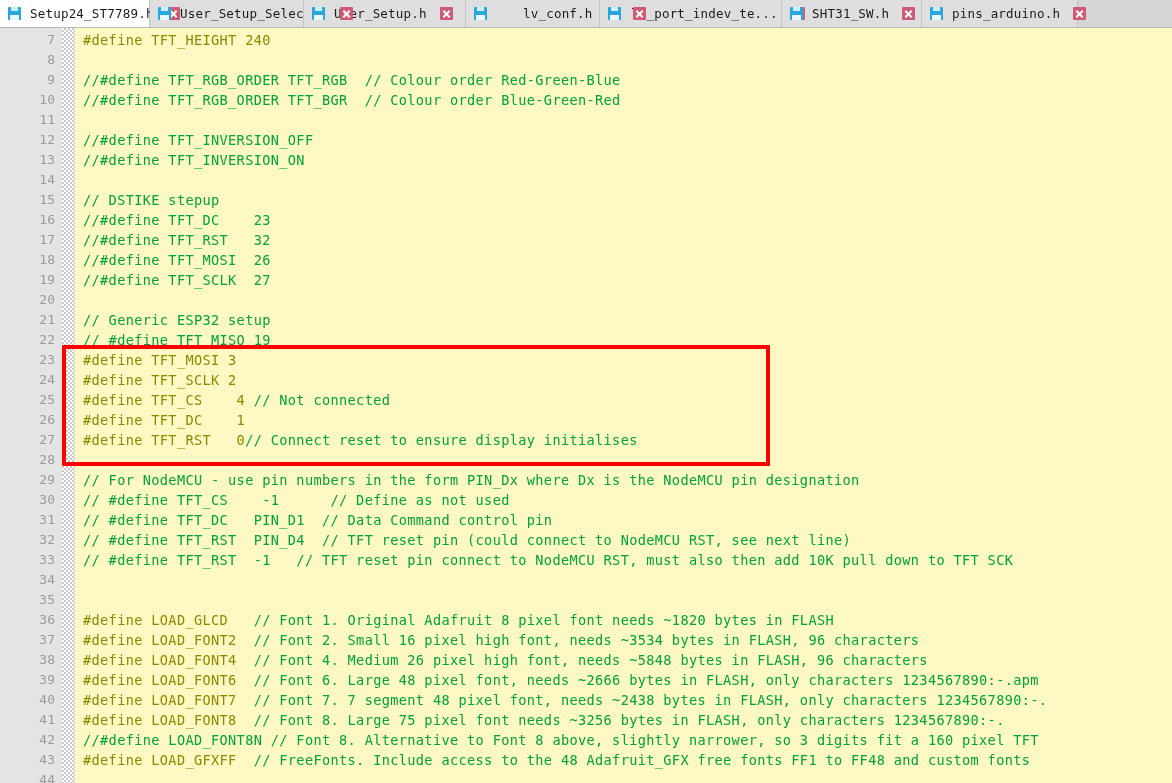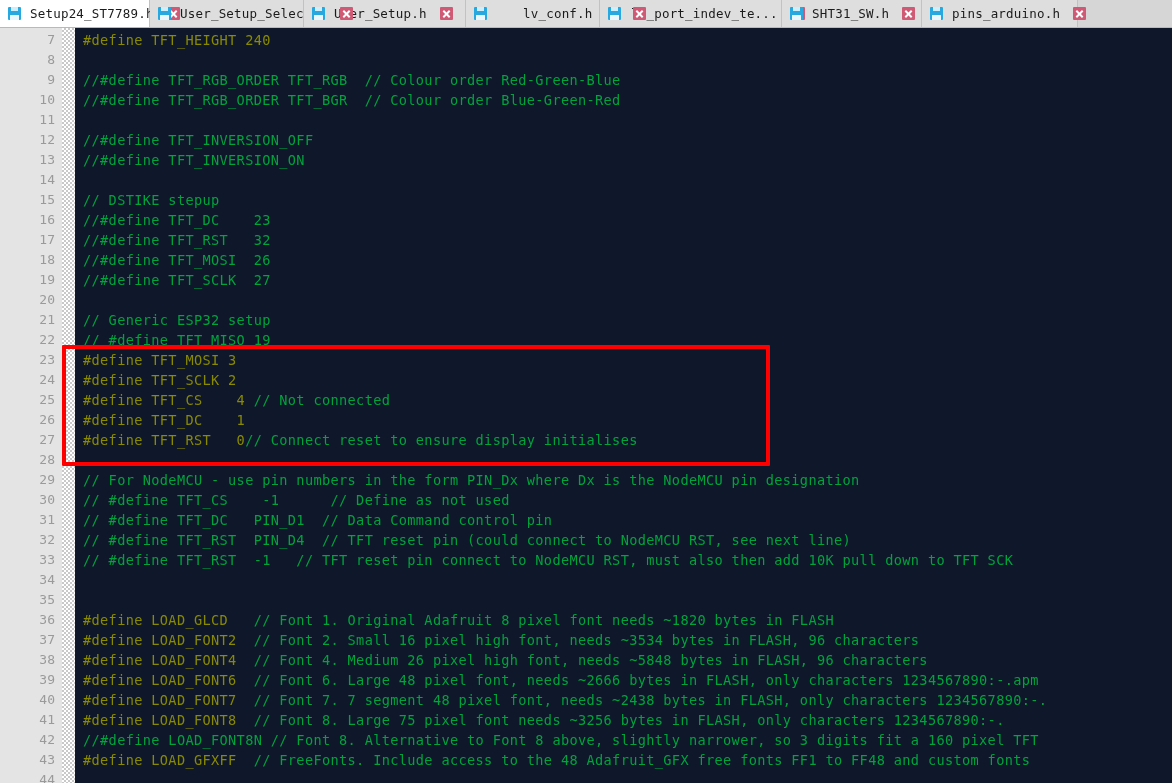--- a/index.html
+++ b/index.html
@@ -102,21 +102,21 @@
     flex:0 0 13px;
     background-color:#ffffff;
     background-image:
       linear-gradient(45deg,#c9c9c9 25%,transparent 25%,transparent 75%,#c9c9c9 75%),
       linear-gradient(45deg,#c9c9c9 25%,transparent 25%,transparent 75%,#c9c9c9 75%);
     background-size:4px 4px;
     background-position:0 0,2px 2px;
   }
   #code{
     flex:1 1 auto;
-    background:#0f172a;
+    background:#fef9c3;
     padding-top:2px;
     padding-left:8px;
     box-sizing:border-box;
     overflow:hidden;
     position:relative;
   }
   .cline{
     height:20px;line-height:20px;
     font-family:"DejaVu Sans Mono","Liberation Mono",monospace;
     font-size:13.6px;

